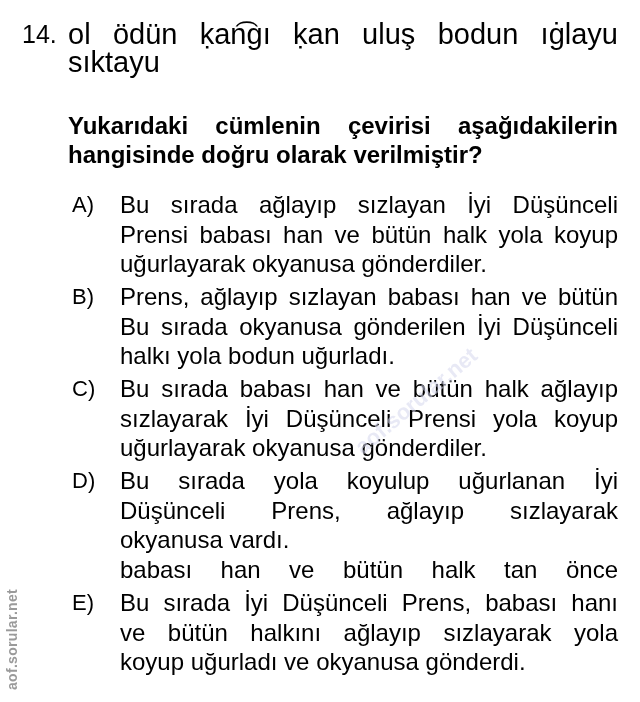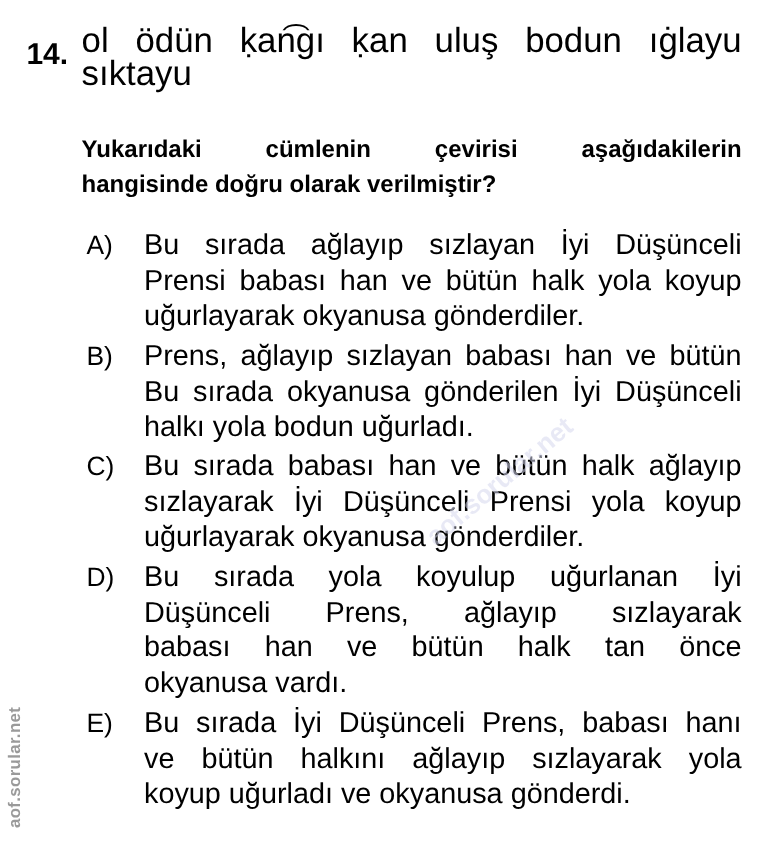--- a/index.html
+++ b/index.html
@@ -19,26 +19,25 @@
       position: absolute;
       left: 22px;
       top: 20px;
       width: 596px;
     }
     .q-row {
       display: flex;
       align-items: flex-start;
     }
     .q-number {
-      font-weight: bold;
+      font-weight: normal;
       font-size: 25px;
       line-height: 28px;
       width: 46px;
       flex: 0 0 46px;
-      margin-top: 11px;
     }
     .q-stem {
       font-size: 29px;
       line-height: 28px;
       text-align: justify;
       text-align-last: left;
       flex: 1 1 auto;
     }
     .q-stem .line1 {
       display: block;
@@ -47,21 +46,21 @@
     }
     .q-stem .line2 {
       display: block;
     }
     .prompt {
       position: absolute;
       left: 68px;
       top: 111px;
       width: 550px;
       font-weight: bold;
-      font-size: 20px;
+      font-size: 24px;
       line-height: 29px;
     }
     .prompt .line1 {
       display: block;
       text-align: justify;
       text-align-last: justify;
     }
     .prompt .line2 {
       display: block;
     }
@@ -168,22 +167,22 @@
       <span class="ln">sızlayarak İyi Düşünceli Prensi yola koyup</span>
       <span class="ln last">uğurlayarak okyanusa gönderdiler.</span>
     </div>
   </div>
 
   <div class="option" style="top:276px;">
     <div class="opt-letter">D)</div>
     <div class="opt-text">
       <span class="ln">Bu sırada yola koyulup uğurlanan İyi</span>
       <span class="ln">Düşünceli Prens, ağlayıp sızlayarak</span>
+      <span class="ln last">okyanusa vardı.</span>
       <span class="ln">babası han ve bütün halk tan önce</span>
-      <span class="ln last">okyanusa vardı.</span>
     </div>
   </div>
 
   <div class="option" style="top:398px;">
     <div class="opt-letter">E)</div>
     <div class="opt-text">
       <span class="ln">Bu sırada İyi Düşünceli Prens, babası hanı</span>
       <span class="ln">ve bütün halkını ağlayıp sızlayarak yola</span>
       <span class="ln last">koyup uğurladı ve okyanusa gönderdi.</span>
     </div>

